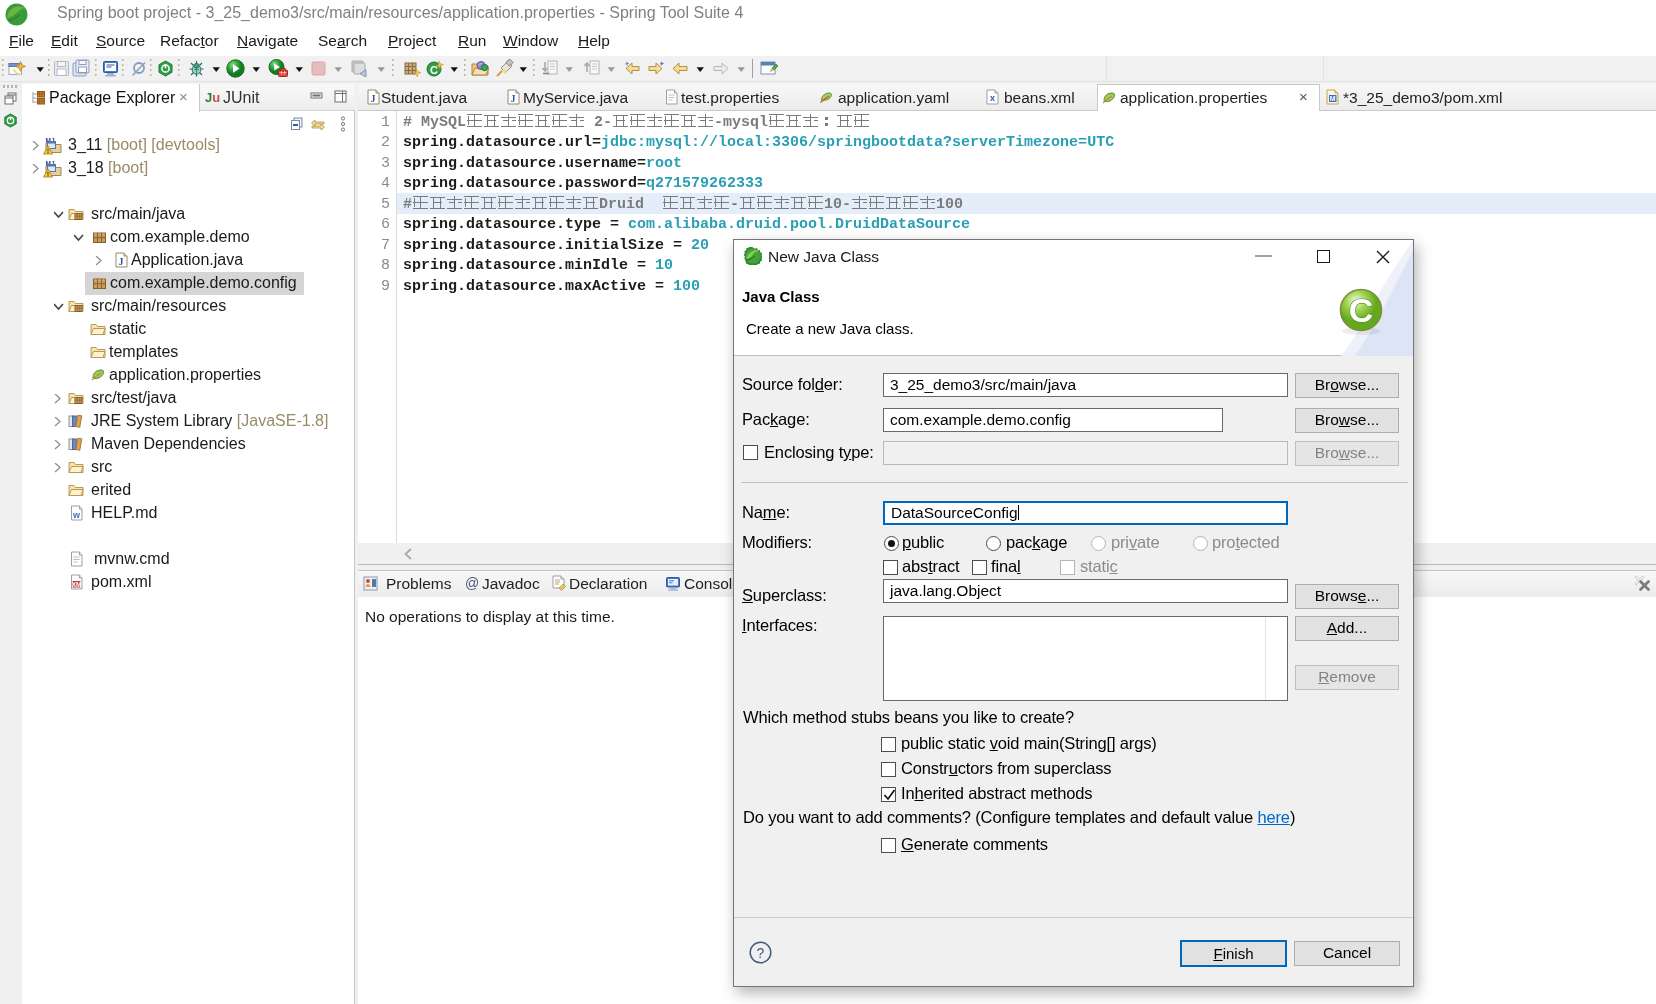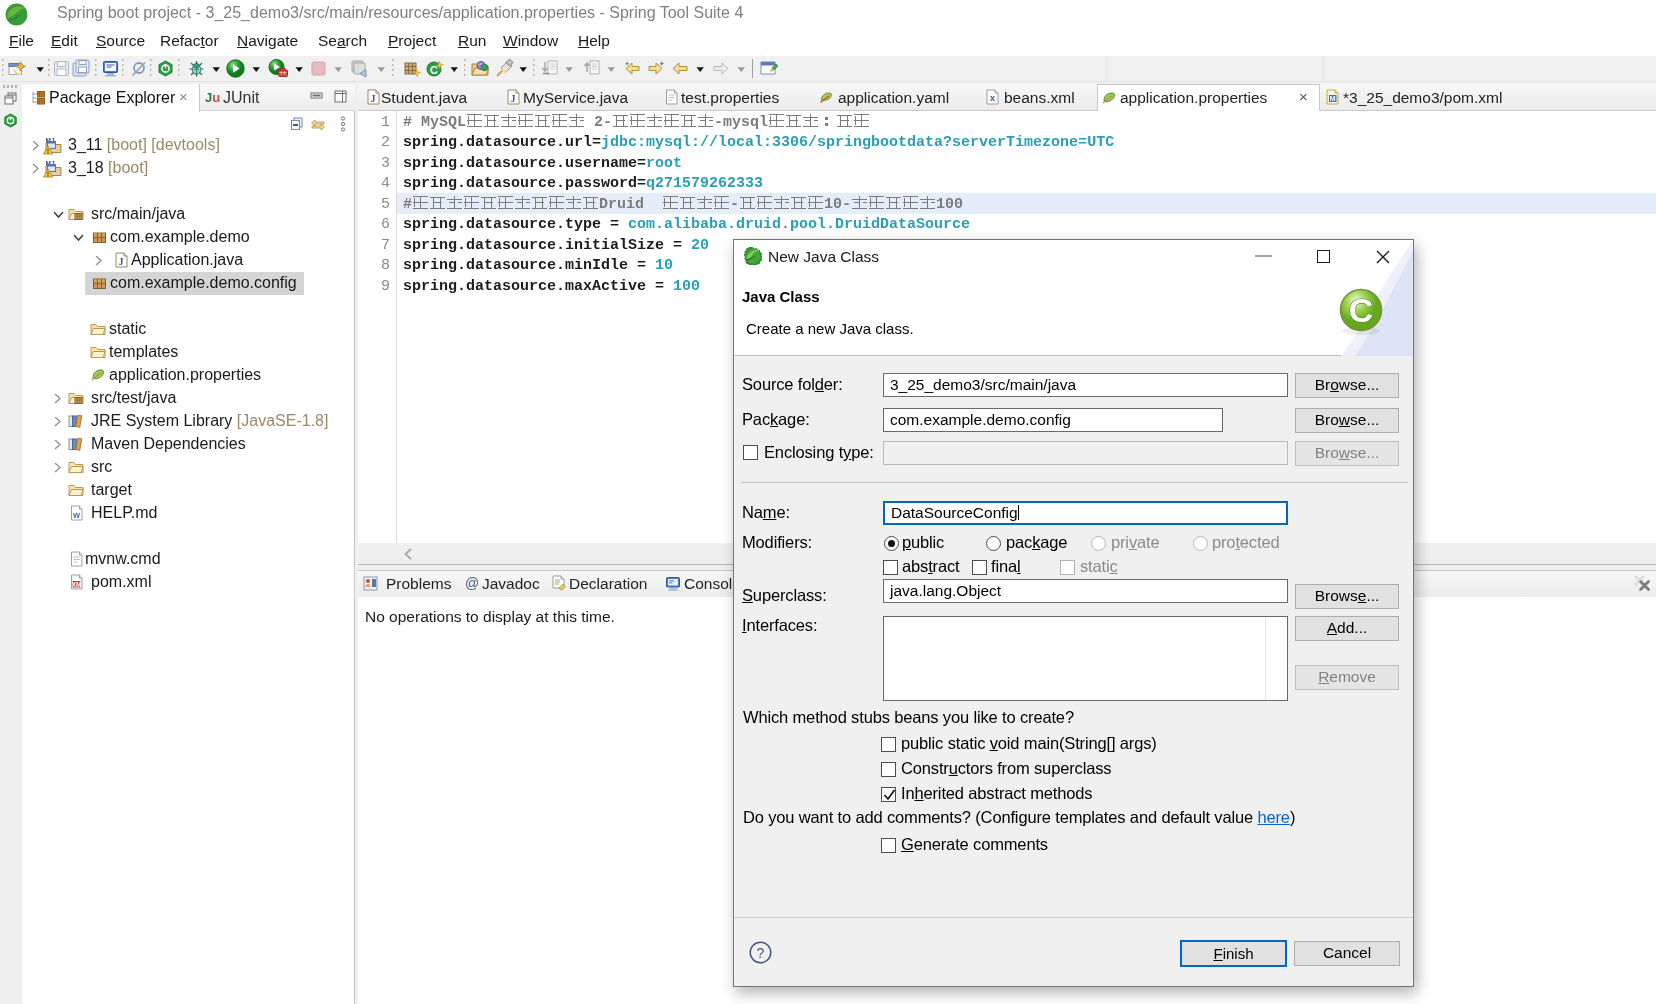--- a/index.html
+++ b/index.html
@@ -374,20 +374,29 @@
         <use href="#jfile"></use>
       </svg>
   <span class="ab" style="left:109px">Application.java</span>
     </div>
  <div class="trow" style="left:0;top:188px;width:333px">
   <svg class="ab" style="left:70px;top:4px" width="15" height="15">
         <use href="#pkg"></use>
       </svg>
   <span class="ab" style="left:88px">com.example.demo.config</span>
     </div>
+ <div class="trow" style="left:0;top:211px;width:333px">
+  <svg class="ab" style="left:32px;top:8px" width="10" height="10">
+        <use href="#che"></use>
+      </svg>
+  <svg class="ab" style="left:46px;top:3px" width="16" height="16">
+        <use href="#pkgfolder"></use>
+      </svg>
+  <span class="ab" style="left:69px">src/main/resources</span>
+    </div>
  <div class="trow" style="left:0;top:234px;width:333px">
   <svg class="ab" style="left:68px;top:3px" width="16" height="16">
         <use href="#folder"></use>
       </svg>
   <span class="ab" style="left:87px">static</span>
     </div>
  <div class="trow" style="left:0;top:257px;width:333px">
   <svg class="ab" style="left:68px;top:3px" width="16" height="16">
         <use href="#folder"></use>
       </svg>
@@ -432,33 +441,33 @@
       </svg>
   <svg class="ab" style="left:46px;top:3px" width="16" height="16">
         <use href="#folder"></use>
       </svg>
   <span class="ab" style="left:69px">src</span>
     </div>
  <div class="trow" style="left:0;top:395px;width:333px">
   <svg class="ab" style="left:46px;top:3px" width="16" height="16">
         <use href="#folder"></use>
       </svg>
-  <span class="ab" style="left:69px">target</span>
+  <span class="ab" style="left:69px">erited</span>
     </div>
  <div class="trow" style="left:0;top:418px;width:333px">
   <svg class="ab" style="left:47px;top:3px" width="15" height="16">
         <use href="#wdoc"></use>
       </svg>
   <span class="ab" style="left:69px">HELP.md</span>
     </div>
  <div class="trow" style="left:0;top:464px;width:333px">
   <svg class="ab" style="left:47px;top:3px" width="15" height="16">
         <use href="#doc"></use>
       </svg>
-  <span class="ab" style="left:63px">mvnw.cmd</span>
+  <span class="ab" style="left:72px">mvnw.cmd</span>
     </div>
  <div class="trow" style="left:0;top:487px;width:333px">
   <svg class="ab" style="left:47px;top:3px" width="15" height="16">
         <use href="#xmldoc"></use>
       </svg>
   <span class="ab" style="left:69px">pom.xml</span>
     </div>
 </div>
 
 <div id="edtabs" class="ab" style="left:358px;top:84px;width:1298px;height:27px;background:linear-gradient(#f7f7f7,#ececec);border-bottom:1px solid #c9c9c9">

